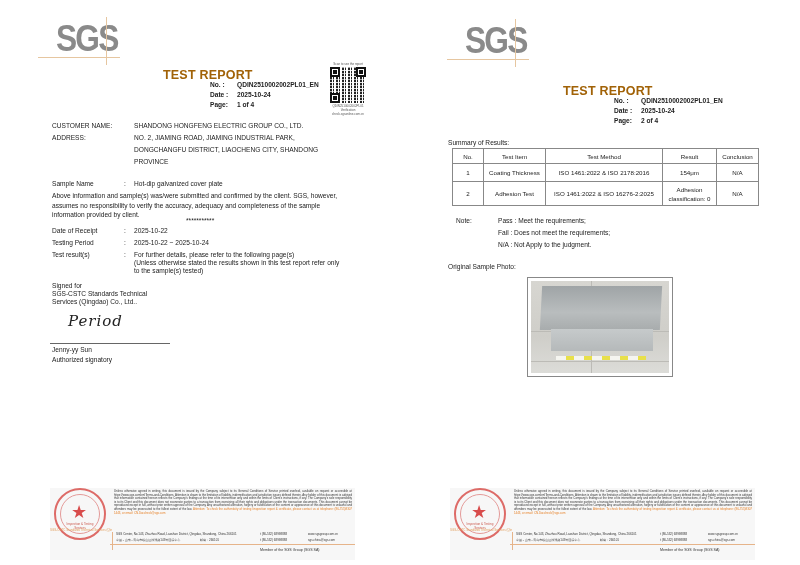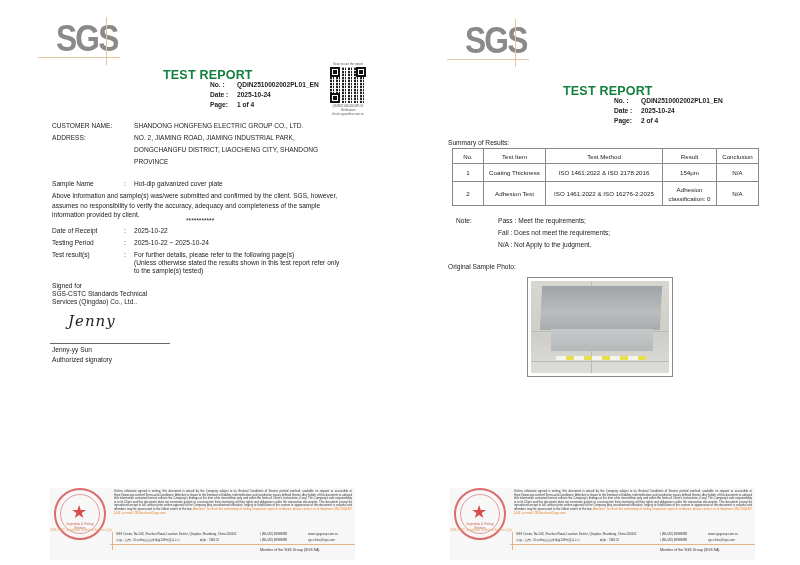--- a/index.html
+++ b/index.html
@@ -9,21 +9,21 @@
   .page { position: absolute; top: 0; width: 400px; height: 565px; background: #fff; }
   .page.p1 { left: 0; }
   .page.p2 { left: 400px; }
 
   
   .logo { position: absolute; width: 110px; height: 50px; }
   .logo .word { position: absolute; left: 18px; top: 6px; font-family: "Liberation Sans", sans-serif; font-weight: bold; font-size: 36px; color: #8a8a8a; letter-spacing: -2px; transform: scaleX(0.88); transform-origin: left top; }
   .logo .hline { position: absolute; left: 0; top: 45px; width: 82px; height: 1px; background: #e6c6a0; }
   .logo .vline { position: absolute; left: 68px; top: 5px; width: 1px; height: 48px; background: #e6c6a0; }
 
-  .title { position: absolute; font-weight: bold; font-size: 12.5px; color: #15803d; letter-spacing: 0.2px; }
+  .title { position: absolute; font-weight: bold; font-size: 12.5px; color: #a16207; letter-spacing: 0.2px; }
   .meta { position: absolute; font-size: 6.6px; font-weight: bold; color: #222; }
   .meta .row { height: 10px; line-height: 10px; white-space: nowrap; }
   .meta .k { display: inline-block; width: 27px; }
 
   .qr { position: absolute; width: 42px; height: 52px; }
   .qr .cap { font-size: 3px; color: #555; text-align: center; white-space: nowrap; line-height: 4px; }
   .qr .code { width: 36px; height: 36px; margin: 1px auto; background:
      repeating-linear-gradient(90deg, #222 0 2px, #fff 2px 3px, #222 3px 4px, #fff 4px 6px),
      #222; position: relative; }
   .qr .code::before { content:""; position:absolute; inset:0; background:
@@ -120,21 +120,21 @@
   <div class="lbl" style="left:52px; top:251px;">Test result(s)</div>
   <div class="colon" style="left:124px; top:251px;">:</div>
   <div class="lbl" style="left:134px; top:251px;">For further details, please refer to the following page(s)</div>
   <div class="lbl" style="left:134px; top:259px;">(Unless otherwise stated the results shown in this test report refer only</div>
   <div class="lbl" style="left:134px; top:267px;">to the sample(s) tested)</div>
 
   <div class="lbl" style="left:52px; top:282px;">Signed for</div>
   <div class="lbl" style="left:52px; top:290px;">SGS-CSTC Standards Technical</div>
   <div class="lbl" style="left:52px; top:298px;">Services (Qingdao) Co., Ltd..</div>
 
-  <div class="sign" style="left:68px; top:312px;">Jenny</div>
+  <div class="sign" style="left:68px; top:312px;">Period</div>
   <div class="sigline" style="left:50px; top:343px; width:120px;"></div>
   <div class="lbl" style="left:52px; top:346px;">Jenny-yy Sun</div>
   <div class="lbl" style="left:52px; top:356px;">Authorized signatory</div>
 
   <div class="footer">
     <div class="stamp">
       <div class="inner"></div>
       <div class="star">★</div>
       <div class="t">Inspection &amp; Testing Services</div>
     </div>

